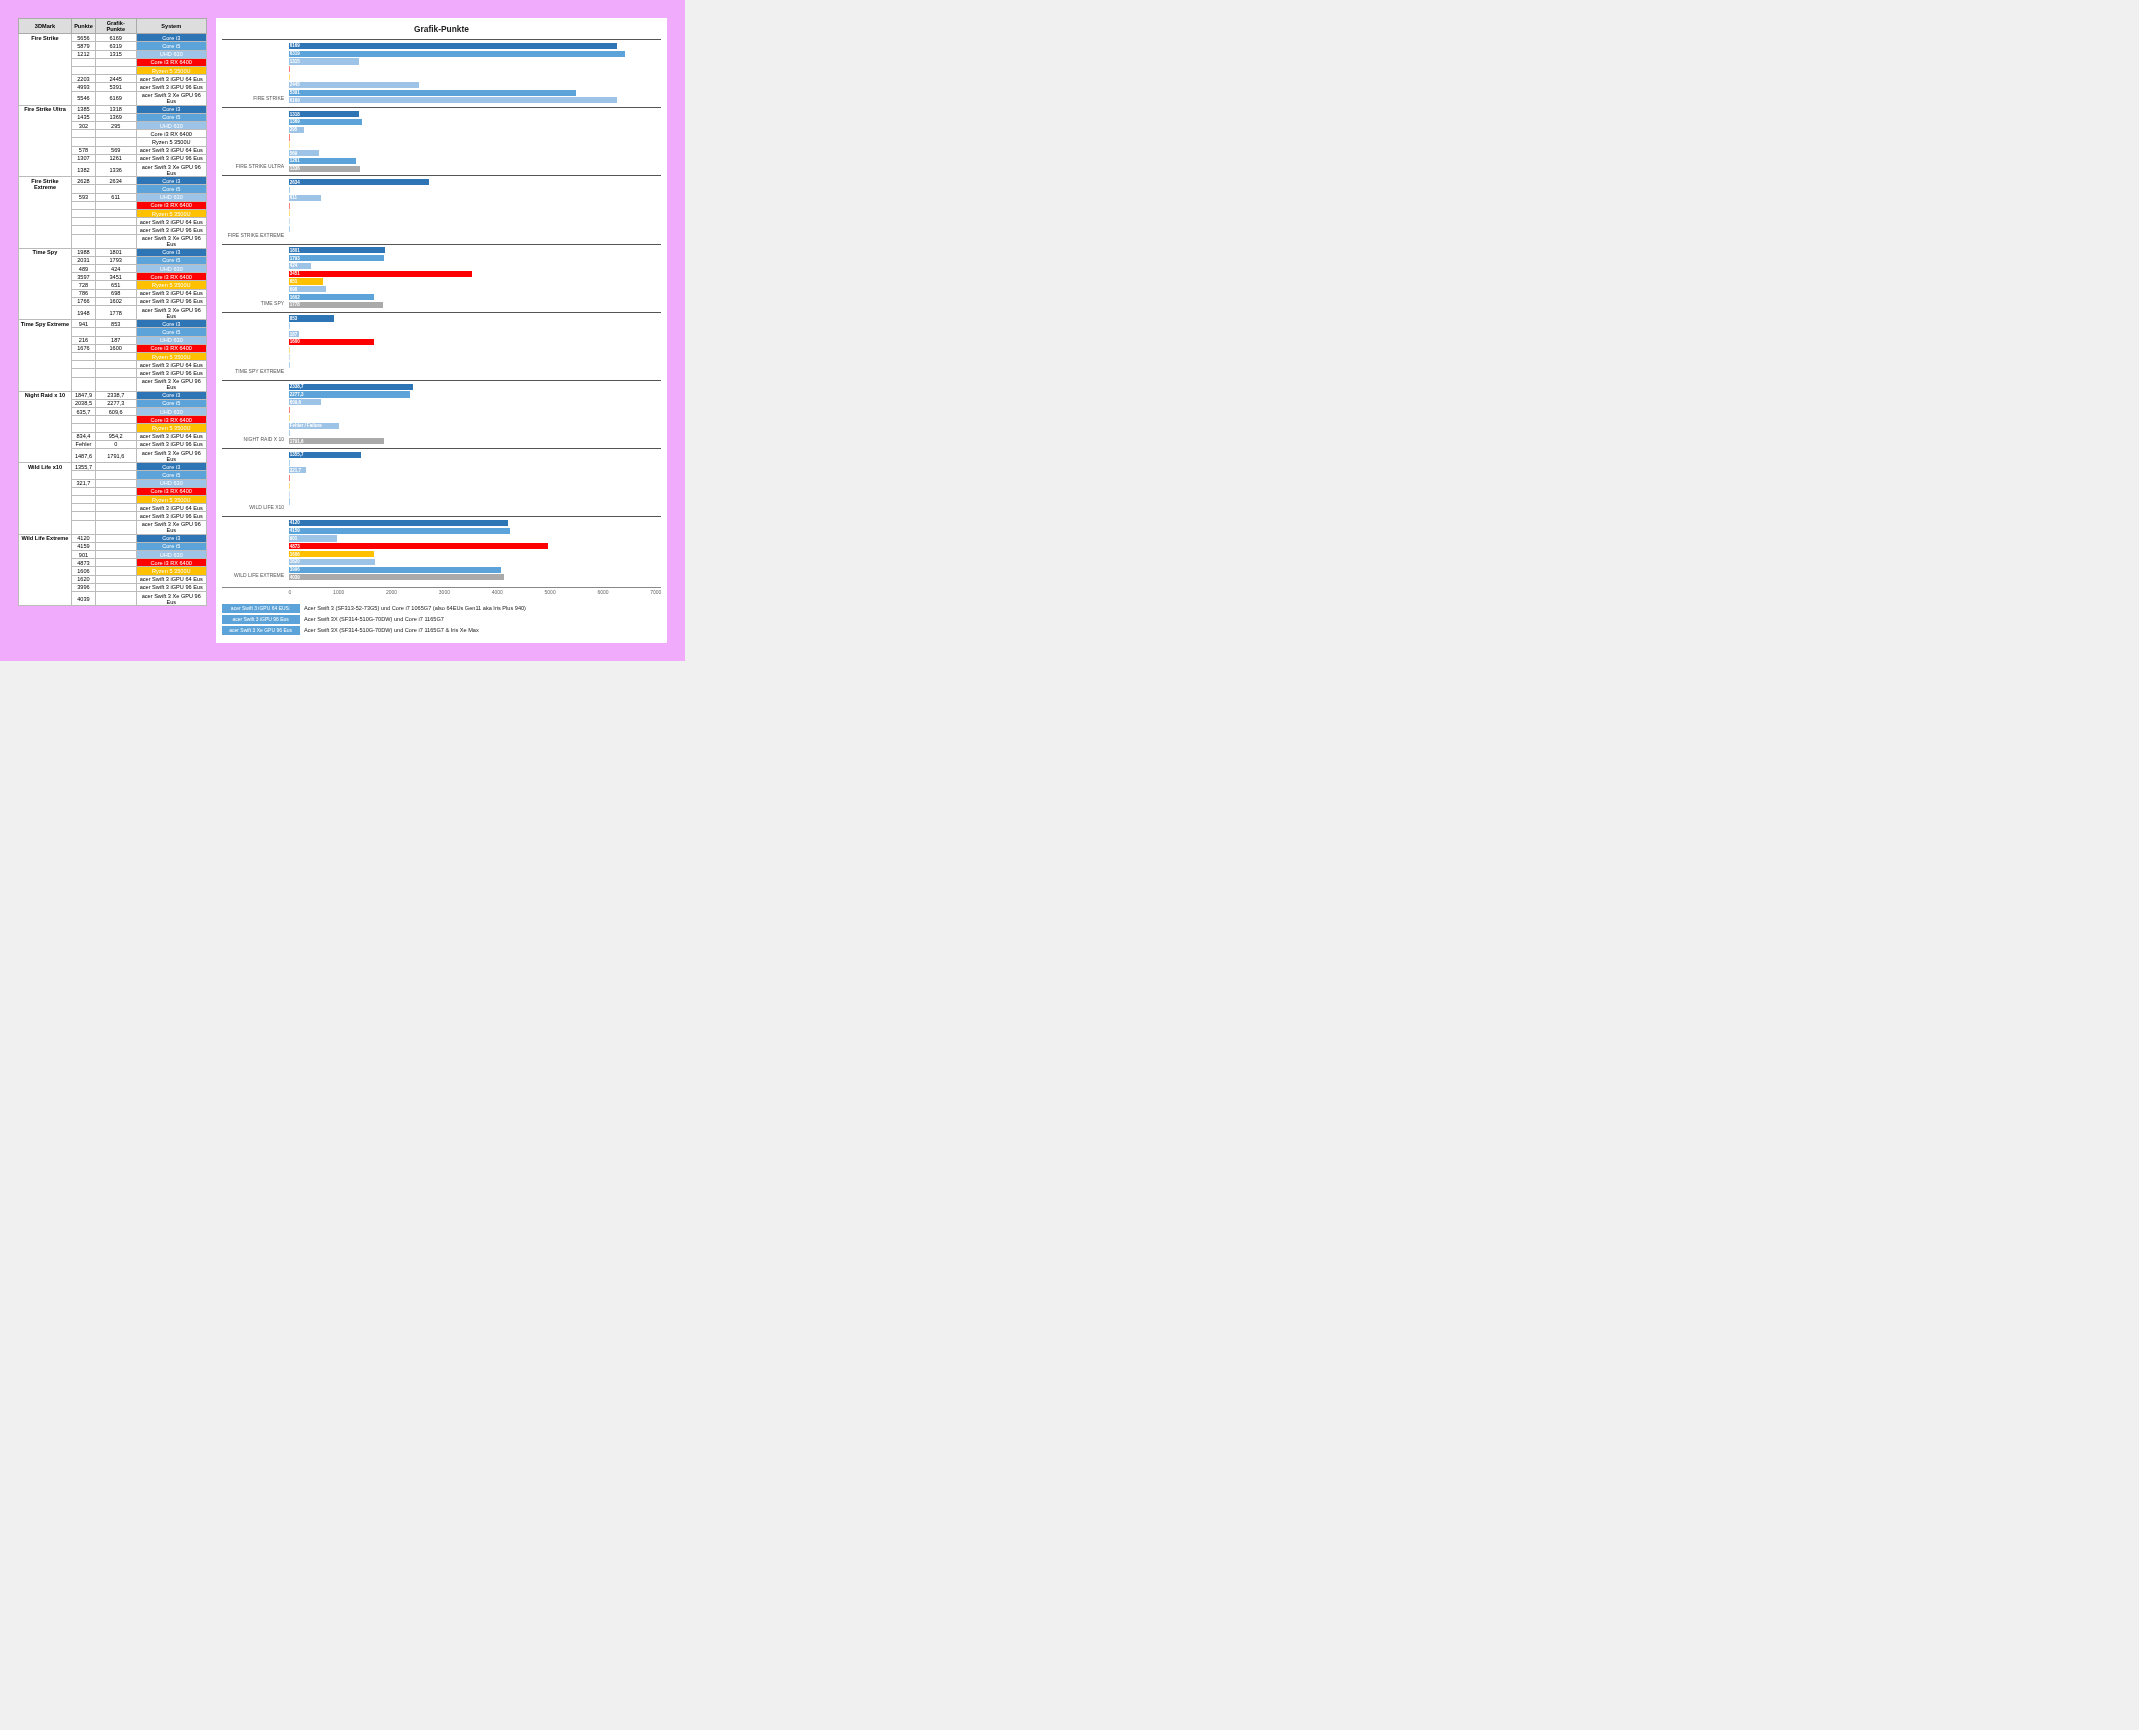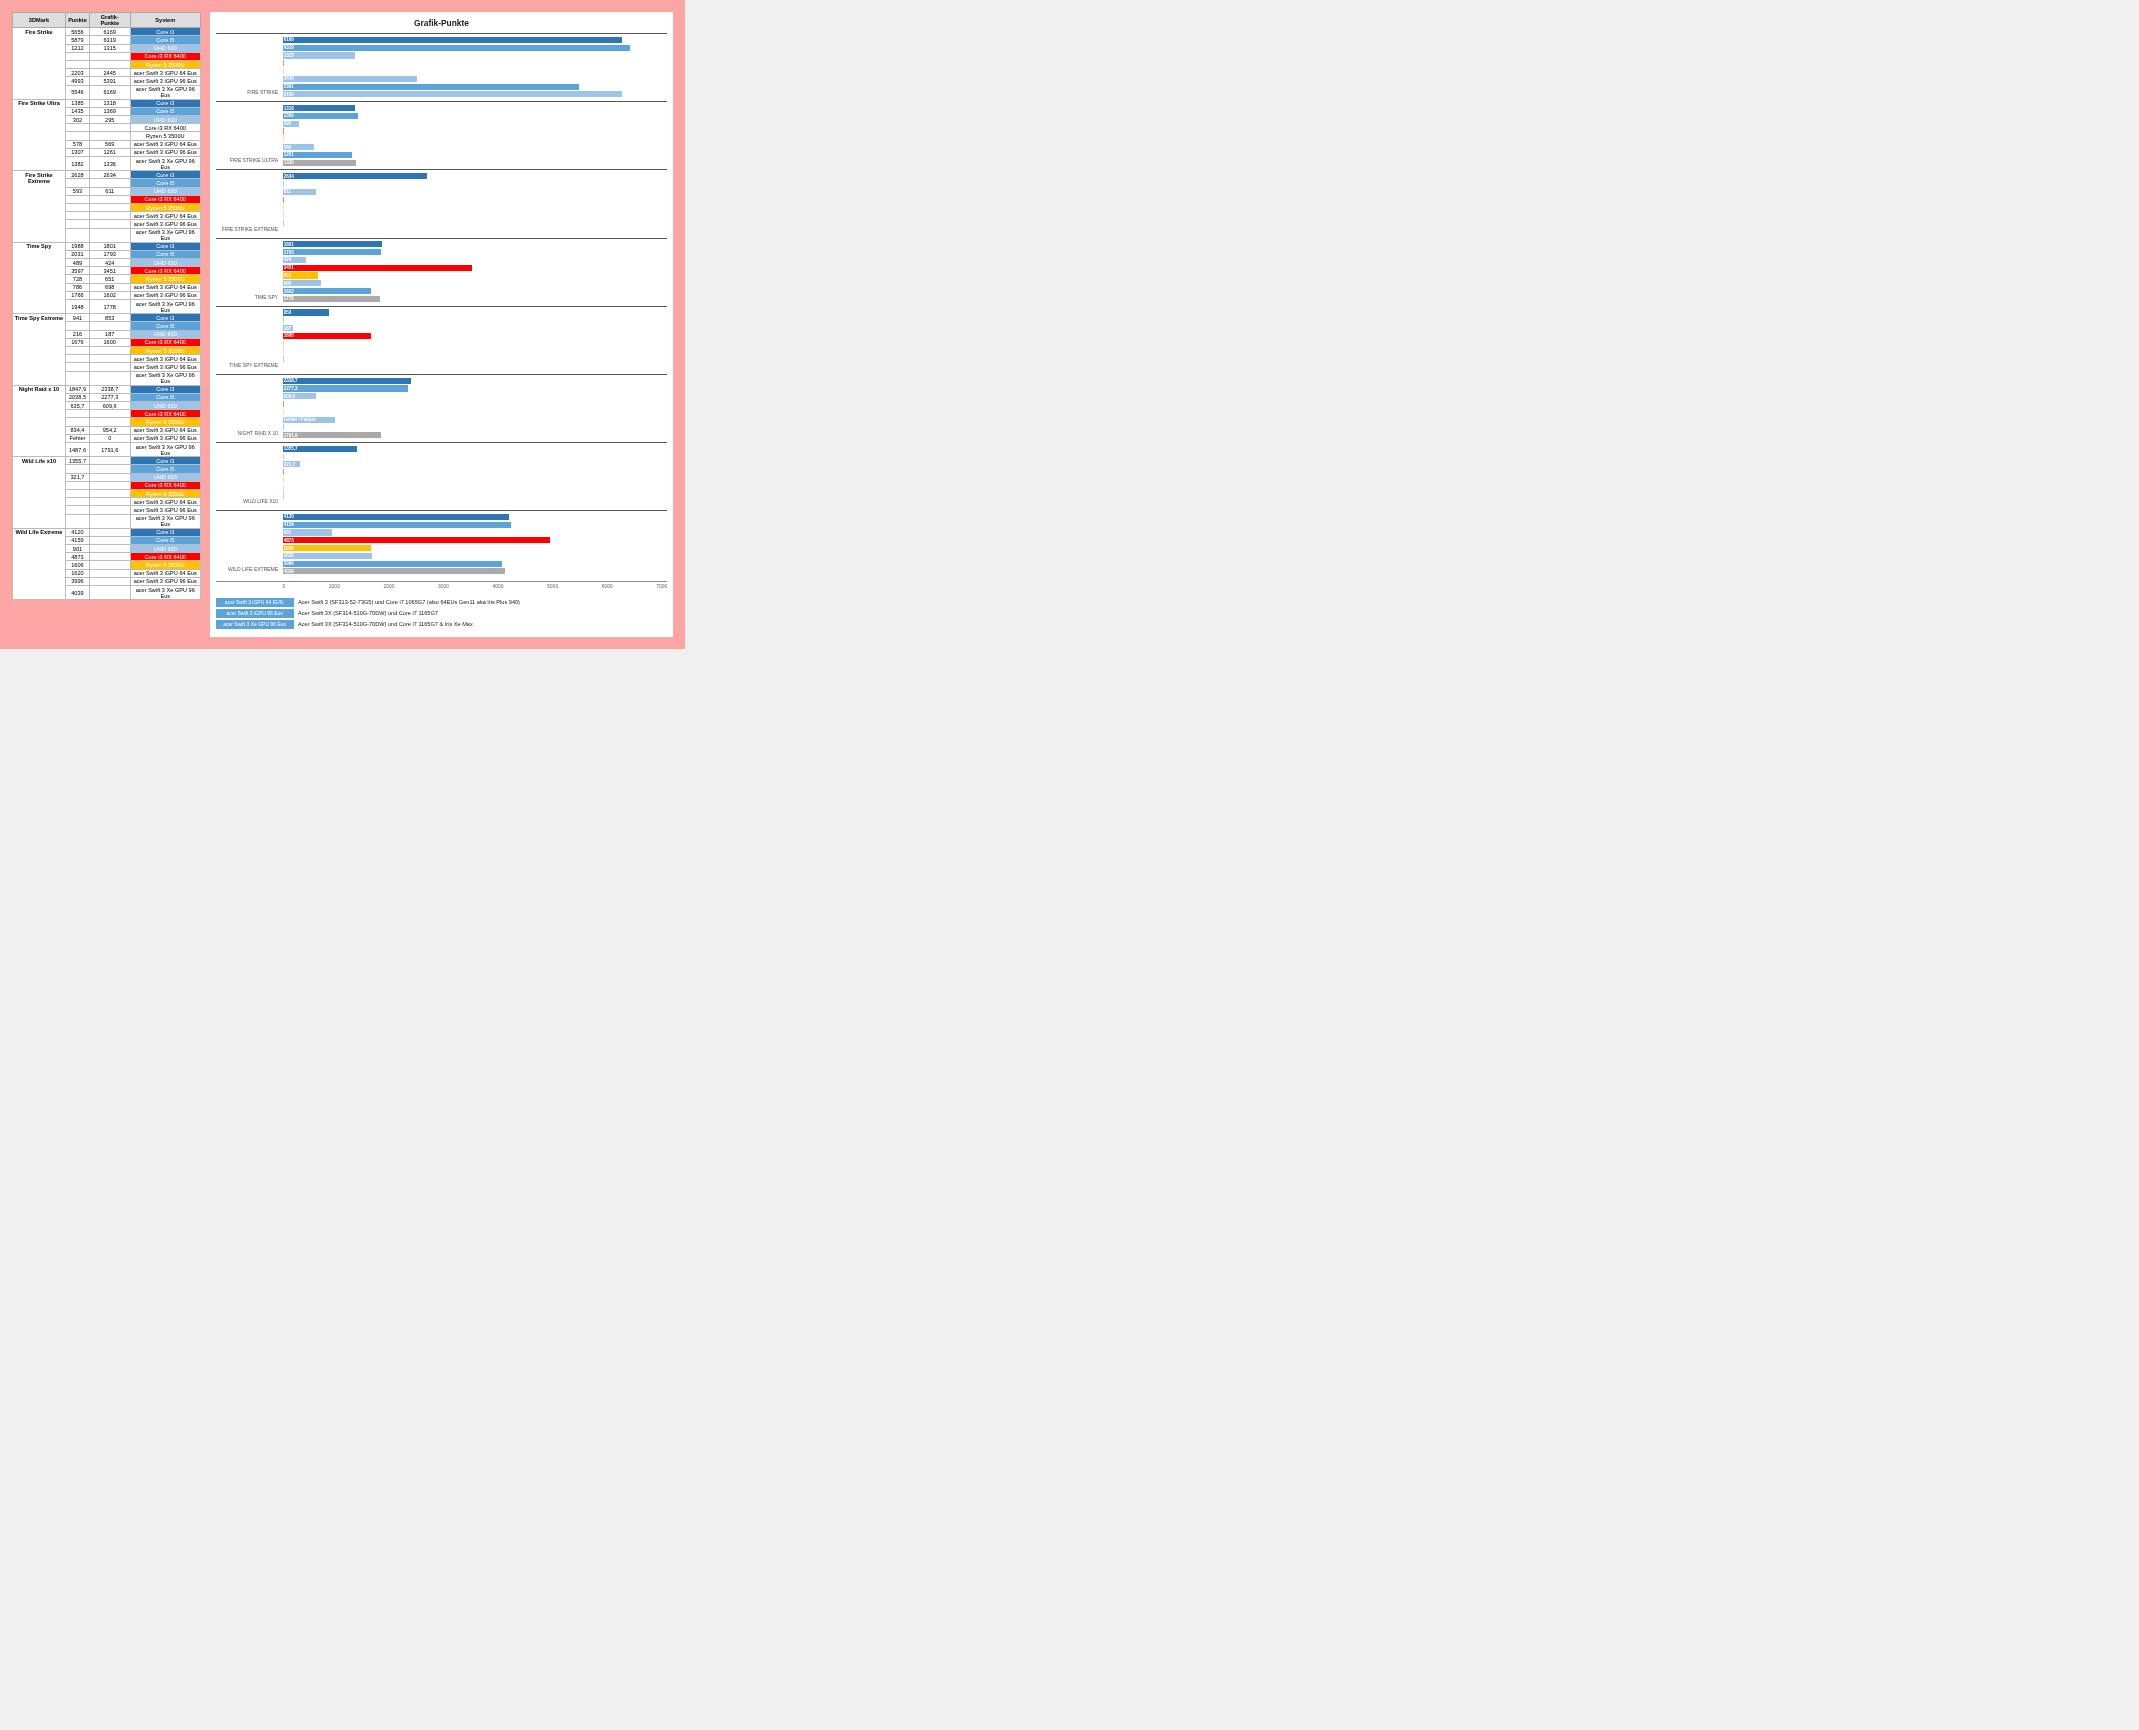--- a/index.html
+++ b/index.html
@@ -5,22 +5,22 @@
     * { margin: 0; padding: 0; box-sizing: border-box; }
     body {
       font-family: Arial, sans-serif;
       font-size: 6.1px;
       background: #f0f0f0;
       width: 685px;
       min-height: 546px;
     }
     .main-container {
       display: flex;
-      background: #fca5a5;
-      padding: 12px;
+      background: #f0abfc;
+      padding: 18px;
       gap: 9px;
     }
     
     .left-table-container {
       width: 189px;
       flex-shrink: 0;
     }
     table.data-table {
       width: 100%;
       border-collapse: collapse;

